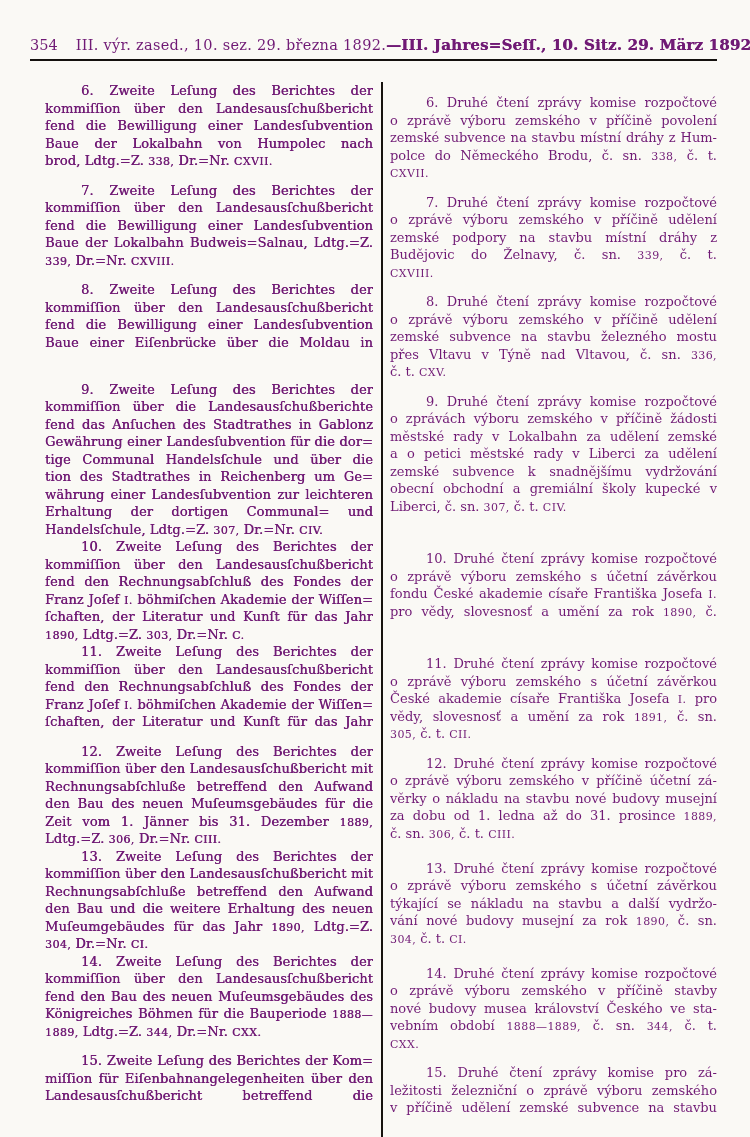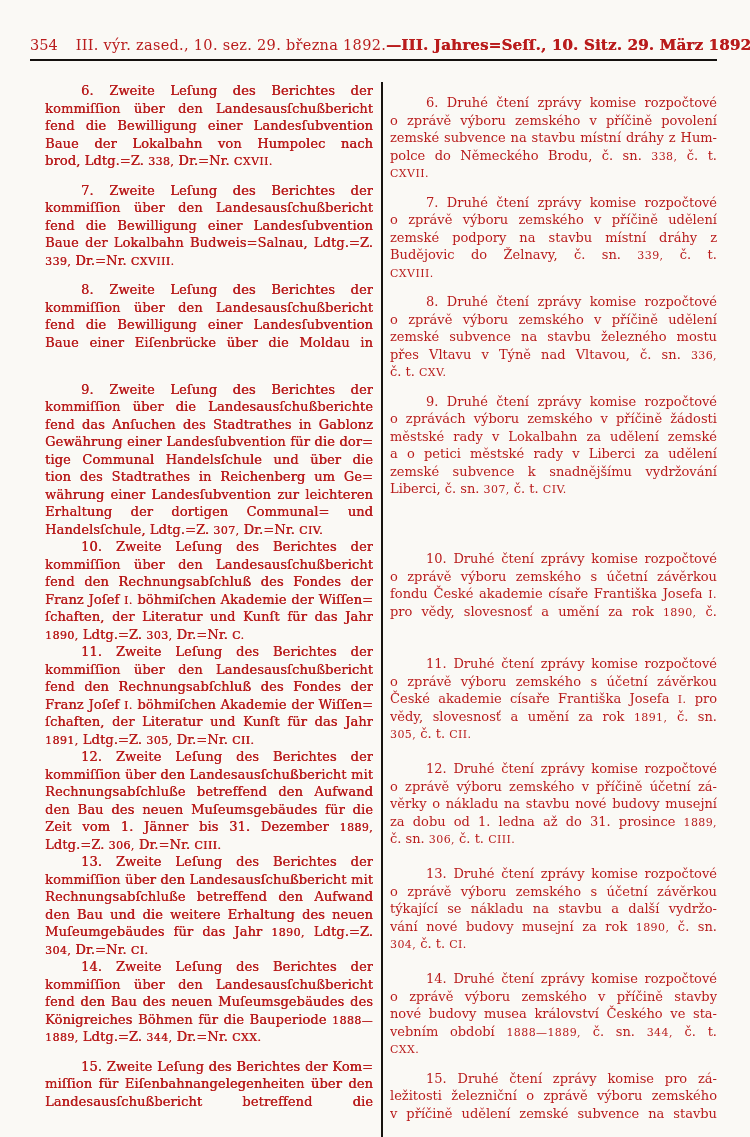--- a/index.html
+++ b/index.html
@@ -2,21 +2,21 @@
 <html><head>
 <meta charset="utf-8">
 <style>
   html, body { margin: 0; padding: 0; background: #d8d5cd; }
   .page {
     position: relative;
     width: 750px;
     height: 1137px;
     margin: 0 auto;
     background: #faf9f5;
-    color: #b91c1c;
+    color: #701a75;
     font-family: "DejaVu Serif", "Liberation Serif", serif;
     box-sizing: border-box;
     padding: 36px 33px 0 30px;
     overflow: hidden;
   }
   .header {
     display: flex;
     align-items: baseline;
     white-space: nowrap;
   }
@@ -133,20 +133,21 @@
           <div class="line">währung einer Landesſubvention zur leichteren</div>
           <div class="line">Erhaltung der dortigen Communal= und Gremial=</div>
           <div class="line last">Handelsſchule, Ldtg.=Z. <span class="num">307,</span> Dr.=Nr. <span class="num">CIV.</span></div>
         </div>
         <div class="cell cs">
           <div class="line first">9. Druhé čtení zprávy komise rozpočtové</div>
           <div class="line">o zprávách výboru zemského v příčině žádosti</div>
           <div class="line">městské rady v Lokalbahn za udělení zemské</div>
           <div class="line">a o petici městské rady v Liberci za udělení</div>
           <div class="line">zemské subvence k snadnějšímu vydržování</div>
+          <div class="line">obecní obchodní a gremiální školy kupecké v</div>
           <div class="line last">Liberci, č. sn. <span class="num">307,</span> č. t. <span class="num">CIV.</span></div>
         </div>
       </div>
       <div class="row">
         <div class="cell de">
           <div class="line first">10. Zweite Leſung des Berichtes der Budget=</div>
           <div class="line">kommiſſion über den Landesausſchußbericht betref=</div>
           <div class="line">fend den Rechnungsabſchluß des Fondes der Kaiſer</div>
           <div class="line">Franz Joſef <span class="num">I.</span> böhmiſchen Akademie der Wiſſen=</div>
           <div class="line">ſchaften, der Literatur und Kunſt für das Jahr</div>
@@ -159,21 +160,20 @@
           <div class="line">pro vědy, slovesnosť a umění za rok <span class="num">1890,</span> č.</div>
         </div>
       </div>
       <div class="row">
         <div class="cell de">
           <div class="line first">11. Zweite Leſung des Berichtes der Budget=</div>
           <div class="line">kommiſſion über den Landesausſchußbericht betref=</div>
           <div class="line">fend den Rechnungsabſchluß des Fondes der Kaiſer</div>
           <div class="line">Franz Joſef <span class="num">I.</span> böhmiſchen Akademie der Wiſſen=</div>
           <div class="line">ſchaften, der Literatur und Kunſt für das Jahr</div>
-          <div class="line last"><span class="num">1891,</span> Ldtg.=Z. <span class="num">305,</span> Dr.=Nr. <span class="num">CII.</span></div>
         </div>
         <div class="cell cs">
           <div class="line first">11. Druhé čtení zprávy komise rozpočtové</div>
           <div class="line">o zprávě výboru zemského s účetní závěrkou</div>
           <div class="line">České akademie císaře Františka Josefa <span class="num">I.</span> pro</div>
           <div class="line">vědy, slovesnosť a umění za rok <span class="num">1891,</span> č. sn.</div>
           <div class="line last"><span class="num">305,</span> č. t. <span class="num">CII.</span></div>
         </div>
       </div>
       <div class="row">

